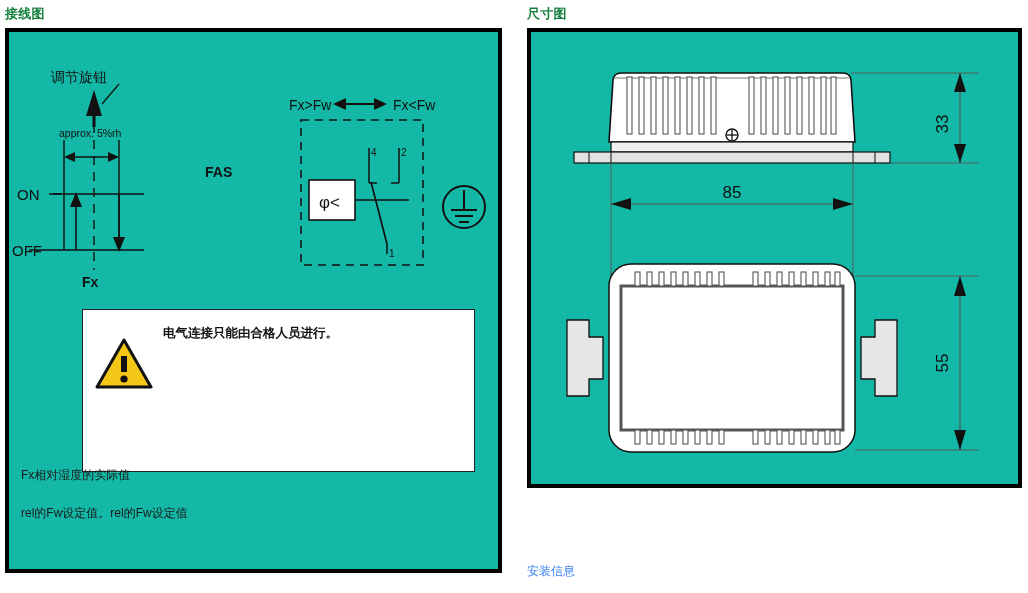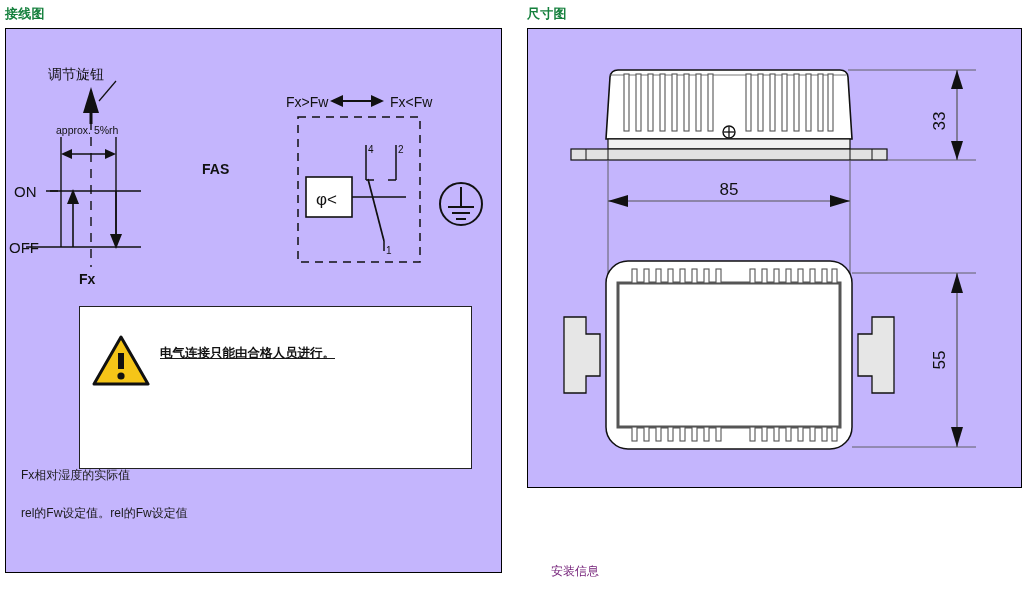--- a/index.html
+++ b/index.html
@@ -8,34 +8,34 @@
     font-family:"Liberation Sans","DejaVu Sans",sans-serif;
     color:#1a1a1a;
   }
   .panel-title{
     position:absolute;font-size:13px;font-weight:bold;color:#15803d;
     letter-spacing:.3px;white-space:nowrap;
   }
   #wiring-title{left:5px;top:5px;}
   #dim-title{left:527px;top:5px;}
   .panel-box{
-    position:absolute;border:1px solid #000000;background:#c4b5fd;box-sizing:border-box;
+    position:absolute;border:4px solid #000000;background:#14b8a6;box-sizing:border-box;
   }
   #wiring-panel{left:5px;top:28px;width:497px;height:545px;}
   #dim-panel{left:527px;top:28px;width:495px;height:460px;}
   #install-note{
-    position:absolute;left:527px;top:563px;font-size:12px;color:#701a75;white-space:nowrap;margin-left:24px;
+    position:absolute;left:527px;top:563px;font-size:12px;color:#3b82f6;white-space:nowrap;
   }
   svg{display:block;}
   .lbl{font-family:"Liberation Sans","DejaVu Sans",sans-serif;}
   .warn-box{
     position:absolute;left:73px;top:277px;width:393px;height:163px;
     border:1px solid #222;box-sizing:border-box;background:#fff;
   }
-  .warn-inner{display:flex;align-items:center;padding:14px 10px 0 12px;text-decoration:underline;}
+  .warn-inner{display:flex;align-items:flex-start;padding:14px 10px 0 12px;}
   .warn-tri{flex:0 0 auto;margin-top:14px;margin-right:10px;}
   .warn-text{font-size:12.5px;font-weight:bold;line-height:1.55;color:#111;}
   .warn-text p{margin:0 0 13px 0;}
   .warn-text p:last-child{margin-bottom:0;}
   .notes{
     position:absolute;left:5px;top:452px;width:474px;
     box-sizing:border-box;padding:14px 16px 10px 16px;
     font-size:12px;line-height:1.5;color:#1a1a1a;
   }
   .notes p{margin:0 0 20px 0;}

